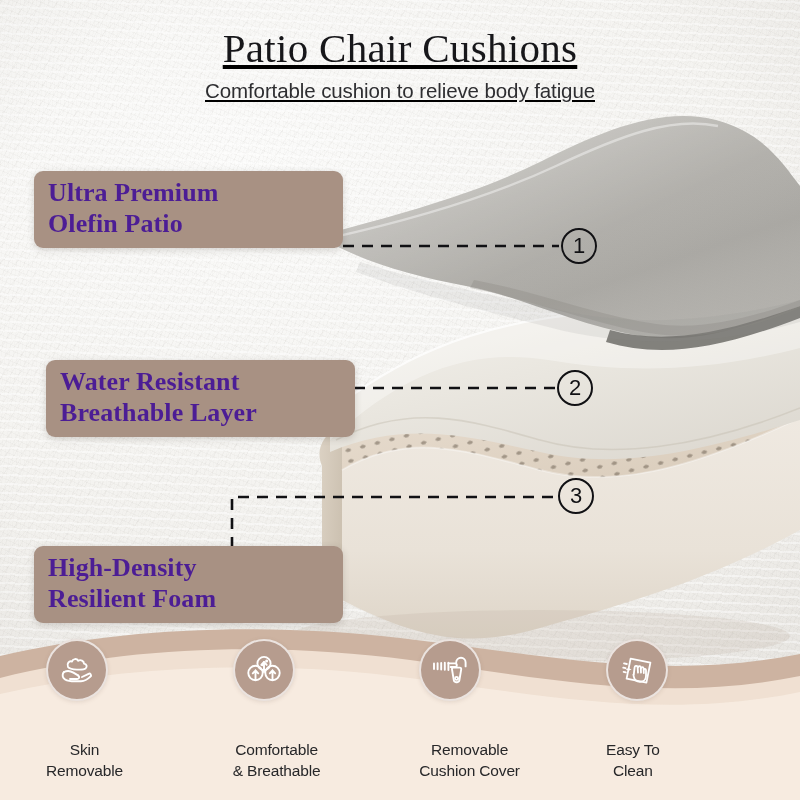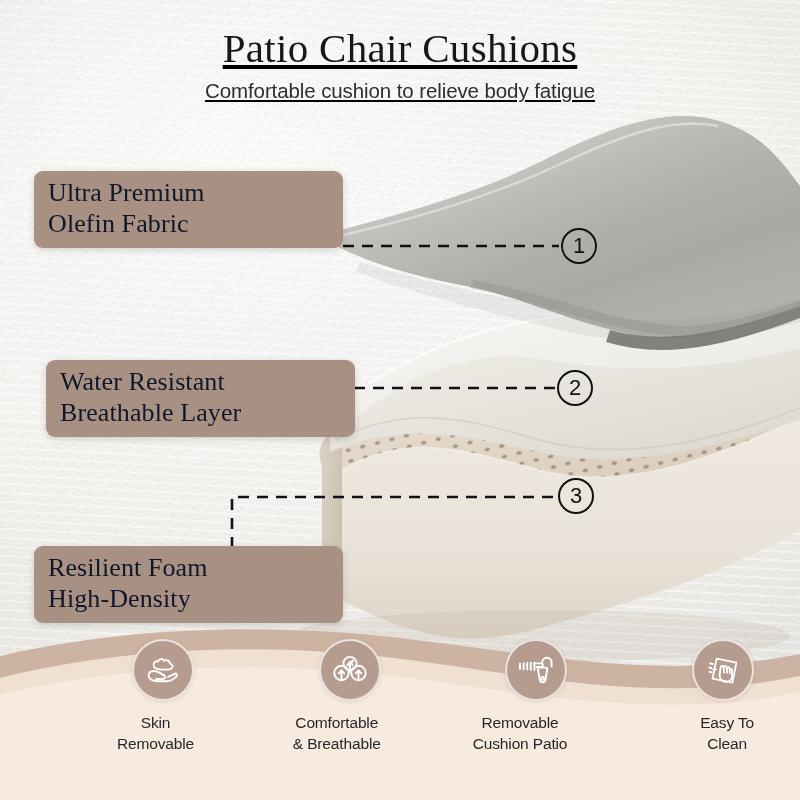--- a/index.html
+++ b/index.html
@@ -91,23 +91,23 @@
     background: #a89183;
     border-radius: 9px;
     box-shadow: 0 2px 7px rgba(70,58,48,0.20);
     padding: 7px 14px 9px 14px;
     z-index: 25;
   }
   .label-box .line {
     display: block;
     font-family: "Liberation Serif", "DejaVu Serif", serif;
     font-size: 26px;
-    font-weight: 400;
+    font-weight: 700;
     line-height: 1.18;
-    color: #0f172a;
+    color: #4c1d95;
     white-space: nowrap;
     letter-spacing: .1px;
   }
   #label-1 { left: 34px; top: 171px;  width: 281px; }
   #label-2 { left: 46px; top: 360px;  width: 281px; }
   #label-3 { left: 34px; top: 546px;  width: 281px; }
 
   
   .connectors {
     position: absolute;
@@ -160,22 +160,23 @@
     height: 180px;
     display: flex;
     justify-content: space-between;
     padding: 0 46px;
     box-sizing: border-box;
   }
   .feature {
     width: 148px;
     display: flex;
     flex-direction: column;
-    align-items: flex-end;
+    align-items: flex-start;
     padding-top: 19px;
+    gap: 27px;
   }
   .feature-badge {
     width: 62px;
     height: 62px;
     border-radius: 50%;
     background: #b69c8e;
     border: 2.5px solid rgba(255,255,255,0.72);
     box-sizing: border-box;
     display: flex;
     align-items: center;
@@ -304,29 +305,29 @@
 
     <path d="M229,236 L229,248 M229,246 L559,246" fill="none" stroke="#111114" stroke-width="2.6" stroke-dasharray="11 8" stroke-linecap="butt"></path>
 
     <path d="M316,388 L555,388" fill="none" stroke="#111114" stroke-width="2.6" stroke-dasharray="11 8" stroke-linecap="butt"></path>
 
     <path d="M232,548 L232,497 L556,497" fill="none" stroke="#111114" stroke-width="2.6" stroke-dasharray="11 8" stroke-linecap="butt"></path>
   </svg>
 
   <div class="label-box" id="label-1">
     <span class="line">Ultra Premium</span>
-    <span class="line">Olefin Fabric</span>
+    <span class="line">Olefin Patio</span>
   </div>
   <div class="label-box" id="label-2">
     <span class="line">Water Resistant</span>
     <span class="line">Breathable Layer</span>
   </div>
   <div class="label-box" id="label-3">
+    <span class="line">High-Density</span>
     <span class="line">Resilient Foam</span>
-    <span class="line">High-Density</span>
   </div>
 
   <div class="bullet" id="bullet-1">1</div>
   <div class="bullet" id="bullet-2">2</div>
   <div class="bullet" id="bullet-3">3</div>
 
   <div class="vignette"></div>
 
   <div class="bottom">
     <svg class="wave-svg" viewBox="0 0 800 180" preserveAspectRatio="none">
@@ -391,21 +392,21 @@
                        L 35.6,16.4"></path>
               <path d="M23.4,17.6 L 29.8,17.6 C 30.8,17.6 31.4,18.4 31.2,19.4
                        L 29.4,30.2 C 29.2,31.4 28.4,32.2 27.2,32.2 L 26,32.2
                        C 24.8,32.2 24,31.4 23.8,30.2 L 22,19.4 C 21.8,18.4 22.4,17.6 23.4,17.6 Z"></path>
               <circle cx="26.6" cy="28.4" r="1.5"></circle>
             </g>
           </svg>
         </div>
         <div class="feature-label">
           <span>Removable</span>
-          <span>Cushion Patio</span>
+          <span>Cushion Cover</span>
         </div>
       </div>
 
       <div class="feature">
         <div class="feature-badge">
           <svg width="40" height="40" viewBox="0 0 40 40">
             <g fill="none" stroke="#ffffff" stroke-width="1.8" stroke-linecap="round" stroke-linejoin="round">
               <path d="M13.6,8.6 L33.4,12.6 L29.4,32.6 L9.6,28.6 Z"></path>
               <path d="M20.6,16.6 C 19.6,15.4 17.8,15.8 17.6,17.4 L 16.8,24.4"></path>
               <path d="M20.6,16.6 L 21,22.6"></path>

